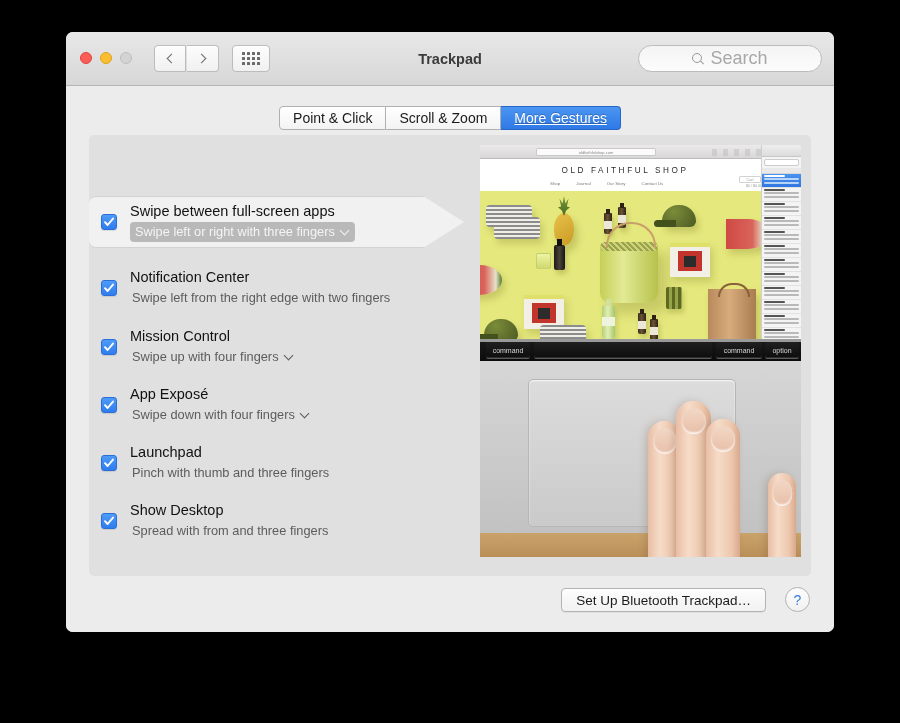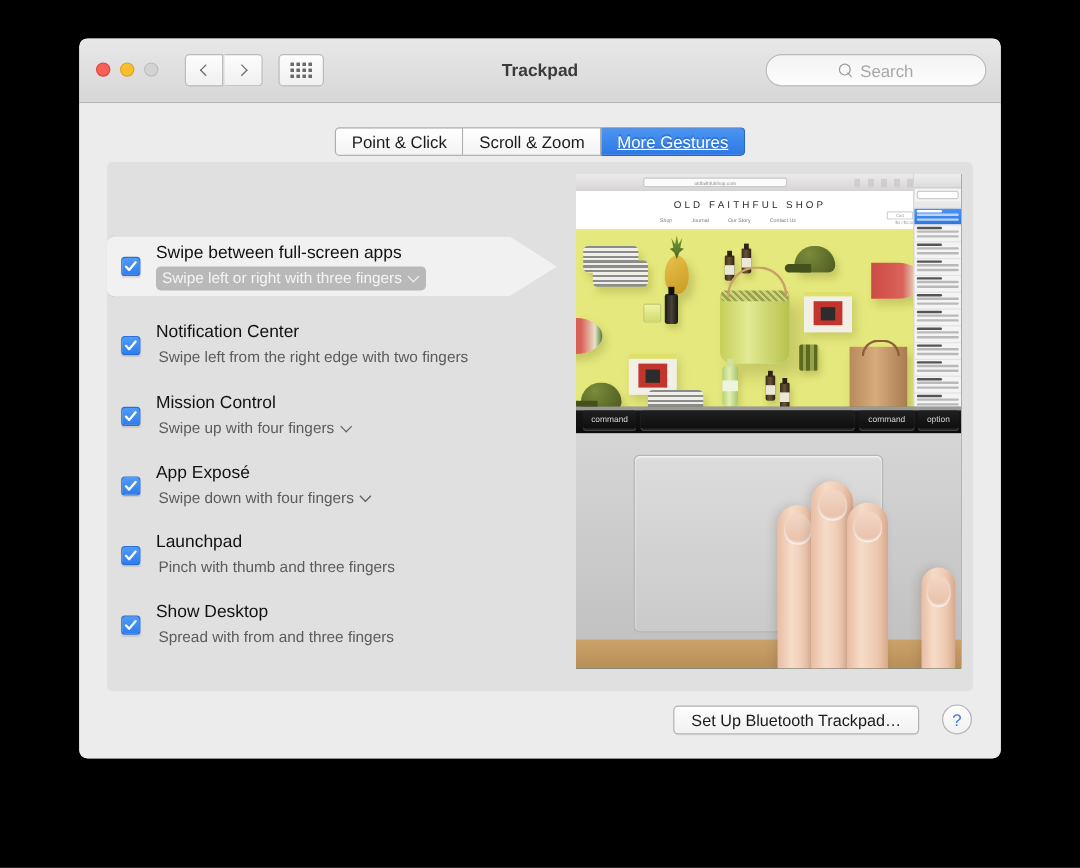--- a/index.html
+++ b/index.html
@@ -84,21 +84,21 @@
   #search-icon { width: 12px; height: 12px; position: relative; flex: none; }
   #search-icon::before {
     content: ""; position: absolute; left: 0; top: 0;
     width: 8px; height: 8px; border: 1.4px solid #9a9a9a; border-radius: 50%;
   }
   #search-icon::after {
     content: ""; position: absolute; left: 7.5px; top: 7.5px;
     width: 4.5px; height: 1.4px; background: #9a9a9a;
     transform: rotate(45deg); transform-origin: left center;
   }
-  #search-placeholder { font-size: 14px; color: #a8a8a8; }
+  #search-placeholder { font-size: 18px; color: #a8a8a8; }
 
   
   #body {
     position: relative;
     height: 546px;
     background: #ececec;
   }
 
   
   #tabbar {
@@ -205,21 +205,21 @@
     width: 321px; height: 412px;
     background: #000;
     overflow: hidden;
   }
   #vid-top { position: absolute; left:0; top:0; width: 321px; height: 216px; overflow: hidden; background:#000; }
   #vid-bot { position: absolute; left:0; top:216px; width: 321px; height: 196px; overflow: hidden; }
 
   
   #safari {
     position: absolute; left: 0; top: 0; width: 290px; height: 208px;
-    background: #ffffff;
+    background: #fde047;
   }
   #safari-chrome {
     height: 14px;
     background: linear-gradient(to bottom,#eceaea,#d8d6d6);
     border-bottom: 1px solid #bdbdbd;
     position: relative;
   }
   #safari-urlbar {
     position: absolute; left: 56px; top: 3px; width: 120px; height: 8px;
     background: #fbfbfb; border: 1px solid #c9c9c9; border-radius: 2px;

